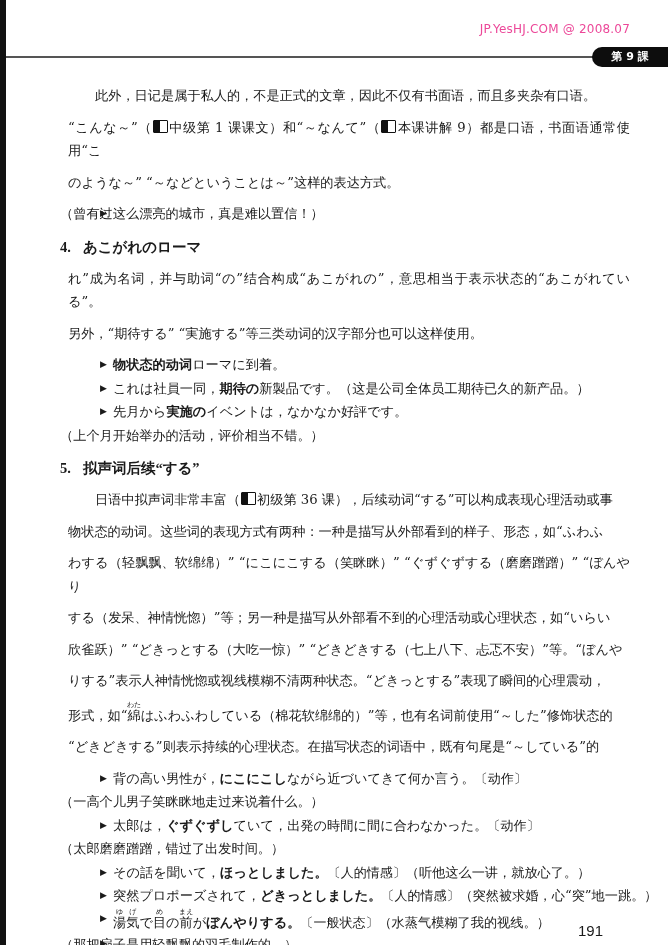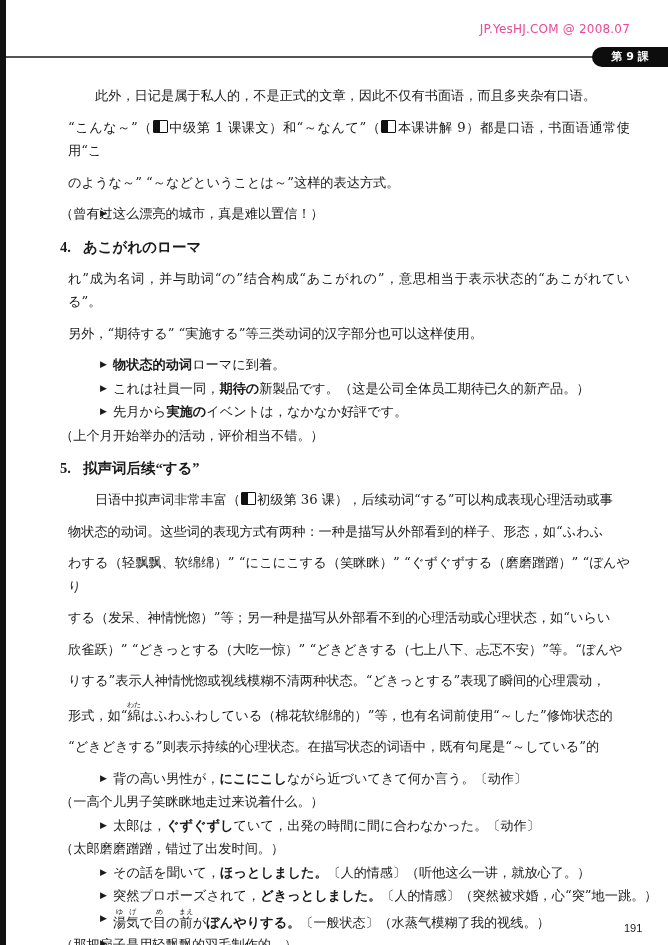--- a/index.html
+++ b/index.html
@@ -25,21 +25,21 @@
   .ex .tri { position:absolute; left:40px; top:0; font-size:9px; }
   .ex .txt { padding-left:16px; display:inline-block; }
   .tr { text-align:left; line-height:23.5px; padding-right:2px; }
   .h { font-family:Liberation Serif, serif; font-weight:bold; font-size:14.5px; line-height:24px; margin-top:9px; }
   .h .num { margin-right:12px; }
   b { font-family:"DejaVu Sans","Liberation Sans",sans-serif; font-weight:bold; }
   .book { display:inline-block; width:13px; height:11px; border:1.5px solid #111; border-radius:1px; position:relative; vertical-align:-1px; margin:0 1px; }
   .book::before { content:""; position:absolute; left:0; top:0; width:6px; height:11px; background:#111; }
   .small { font-size:13px; }
   ruby rt { font-size:7px; }
-  .pageno { position:absolute; left:578px; top:922px; font-family:"Liberation Sans","DejaVu Sans",sans-serif; font-size:11px;margin-left:46px; }
+  .pageno { position:absolute; left:578px; top:922px; font-family:"Liberation Sans","DejaVu Sans",sans-serif; font-size:15px; }
 </style>
 </head>
 <body>
 
 <div class="binding"></div>
 <div class="watermark">JP.YesHJ.COM @ 2008.07</div>
 <div class="rule"></div>
 <div class="chapter-tab">第 9 課</div>
 
 <div class="content">

